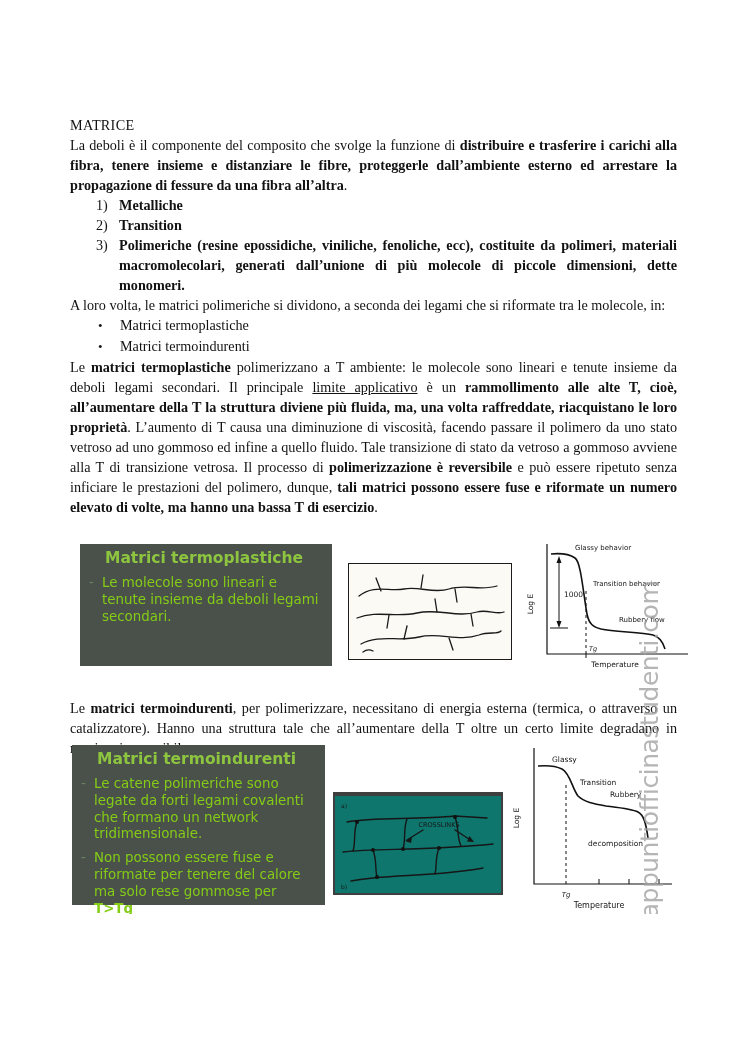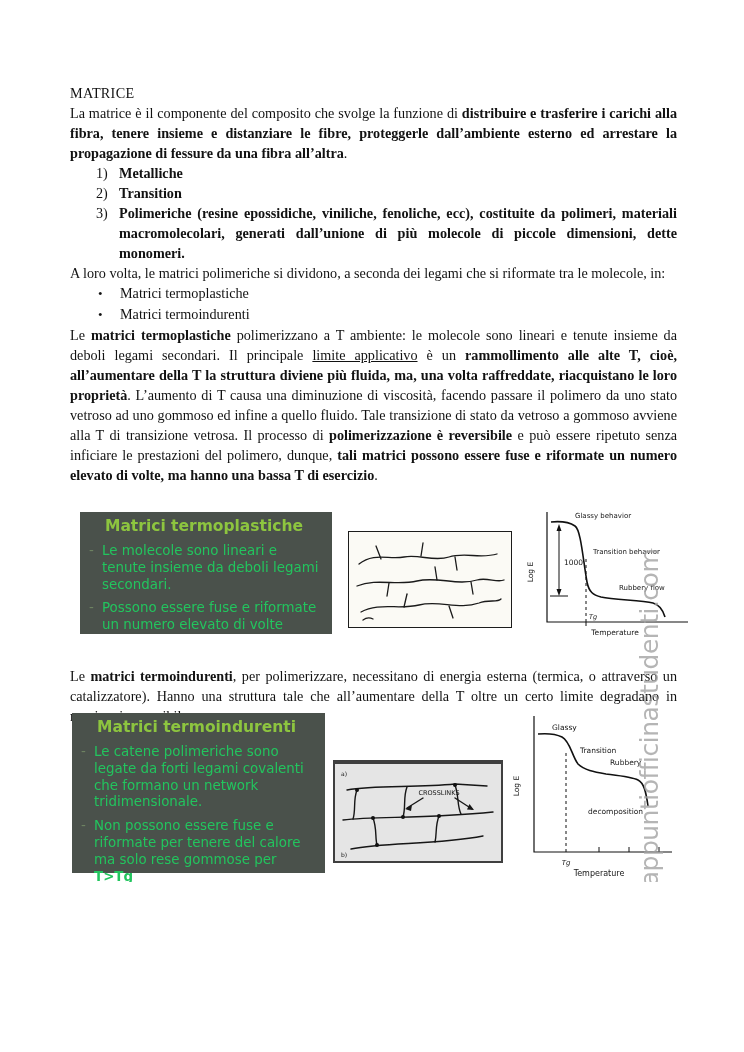--- a/index.html
+++ b/index.html
@@ -1,59 +1,59 @@
 <!DOCTYPE html>
 <html><head>
 <meta charset="utf-8">
 <style>
   html,body{margin:0;padding:0;background:#fff;}
   #page{position:relative;width:744px;height:882px;background:#ffffff;overflow:hidden;
-        font-family:"Liberation Serif",serif;color:#121212;}
+        font-family:"Liberation Serif",serif;color:#121212;margin-top:32px;}
   
   .textflow{position:absolute;left:70px;top:83px;width:607px;font-size:14.2px;line-height:20px;}
   .doc-title{font-weight:normal;letter-spacing:.3px;}
   p.j{margin:0;text-align:justify;}
   b{font-weight:bold;text-align:right;}
   .u{text-decoration:underline;}
   .numitem{display:flex;}
   .nummark{flex:none;width:23px;margin-left:26px;}
   .numtext{flex:1;text-align:justify;font-weight:bold;}
   .bulitem{display:flex;}
   .buldot{flex:none;width:22px;margin-left:28px;}
   .buldot::before{content:"•";font-size:13px;}
   .para2{position:absolute;left:70px;top:652px;width:607px;font-size:14.2px;line-height:20px;text-align:justify;}
   
   .gbox{position:absolute;background:#4a514b;font-family:"DejaVu Sans",sans-serif;box-sizing:border-box;padding:5px 4px 4px 0;}
   .gtitle{text-align:center;font-weight:bold;color:#8dc53f;font-size:15.5px;line-height:19px;margin-bottom:3px;}
-  .gitem{display:flex;color:#22c55e;font-size:13.4px;line-height:16.8px;margin-top:7px;}
+  .gitem{display:flex;color:#84cc16;font-size:13.4px;line-height:16.8px;margin-top:7px;}
   .gdash{flex:none;width:13px;margin-left:9px;color:#6d8261;}
   .gdash::before{content:"-";}
   .gtext{flex:1;padding-right:4px;}
   
   .sketch1{position:absolute;left:348px;top:531px;width:162px;height:95px;background:#fbfaf5;border:1.5px solid #1c1c1c;}
-  .sketch2{position:absolute;left:333px;top:760px;width:166px;height:97px;background:#e5e5e5;border:2px solid #3f3f3f;border-top-width:4px;}
+  .sketch2{position:absolute;left:333px;top:760px;width:166px;height:97px;background:#0f766e;border:2px solid #3f3f3f;border-top-width:4px;}
   
   .graph1{position:absolute;left:523px;top:502px;width:170px;height:142px;}
   .graph2{position:absolute;left:504px;top:704px;width:178px;height:178px;}
   svg{display:block;}
   svg text{font-family:"DejaVu Sans",sans-serif;fill:#161616;}
   
   .watermark{position:absolute;left:649px;top:750px;transform:translate(-50%,-50%) rotate(-90deg);
              transform-origin:center;white-space:nowrap;font-family:"DejaVu Sans",sans-serif;
              font-size:25px;letter-spacing:-0.5px;color:#a3a3a3;opacity:.8;z-index:5;}
   .pagenum{position:absolute;left:0;right:0;top:1012px;text-align:center;font-size:13.5px;}
 </style>
 </head>
 <body>
 
 <div id="page">
 
   <div class="textflow">
     <div class="doc-title">MATRICE</div>
-    <p class="j"><span>La matrice è il componente del composito che svolge la funzione di </span><b>distribuire e trasferire i carichi alla fibra, tenere insieme e distanziare le fibre, proteggerle dall’ambiente esterno ed arrestare la propagazione di fessure da una fibra all’altra</b><span>.</span></p>
+    <p class="j"><span>La deboli è il componente del composito che svolge la funzione di </span><b>distribuire e trasferire i carichi alla fibra, tenere insieme e distanziare le fibre, proteggerle dall’ambiente esterno ed arrestare la propagazione di fessure da una fibra all’altra</b><span>.</span></p>
     <div class="numitem">
       <span class="nummark">1)</span>
       <span class="numtext">Metalliche</span>
     </div>
     <div class="numitem">
       <span class="nummark">2)</span>
       <span class="numtext">Transition</span>
     </div>
     <div class="numitem">
       <span class="nummark">3)</span>
@@ -69,24 +69,20 @@
       <span>Matrici termoindurenti</span>
     </div>
     <p class="j"><span>Le </span><b>matrici termoplastiche</b><span> polimerizzano a T ambiente: le molecole sono lineari e tenute insieme da deboli legami secondari. Il principale </span><span class="u">limite applicativo</span><span> è un </span><b>rammollimento alle alte T, cioè, all’aumentare della T la struttura diviene più fluida, ma, una volta raffreddate, riacquistano le loro proprietà</b><span>. L’aumento di T causa una diminuzione di viscosità, facendo passare il polimero da uno stato vetroso ad uno gommoso ed infine a quello fluido. Tale transizione di stato da vetroso a gommoso avviene alla T di transizione vetrosa. Il processo di </span><b>polimerizzazione è reversibile</b><span> e può essere ripetuto senza inficiare le prestazioni del polimero, dunque, </span><b>tali matrici possono essere fuse e riformate un numero elevato di volte, ma hanno una bassa T di esercizio</b><span>.</span></p>
   </div>
 
   <div class="gbox" style="left:80px;top:512px;width:252px;height:122px;">
     <div class="gtitle">Matrici termoplastiche</div>
     <div class="gitem">
       <span class="gdash"></span>
       <span class="gtext">Le molecole  sono lineari e tenute insieme da deboli legami secondari.</span>
-    </div>
-    <div class="gitem">
-      <span class="gdash"></span>
-      <span class="gtext">Possono essere fuse e riformate un numero elevato di volte</span>
     </div>
   </div>
 
   <div class="sketch1">
     <svg width="162" height="95" viewBox="0 0 162 95">
       <g fill="none" stroke="#1a1a1a" stroke-width="1.3" stroke-linecap="round">
         <path d="M10,32 C25,20 40,28 55,25 C70,22 85,30 100,25 C115,20 132,27 148,22"></path>
         <path d="M8,54 C28,46 48,54 68,49 C88,44 108,54 128,48 C138,45 148,51 155,48"></path>
         <path d="M12,80 C30,70 50,78 70,73 C90,68 110,78 130,71 C140,67 148,71 152,67"></path>
         <line x1="32" y1="27" x2="27" y2="14"></line>

